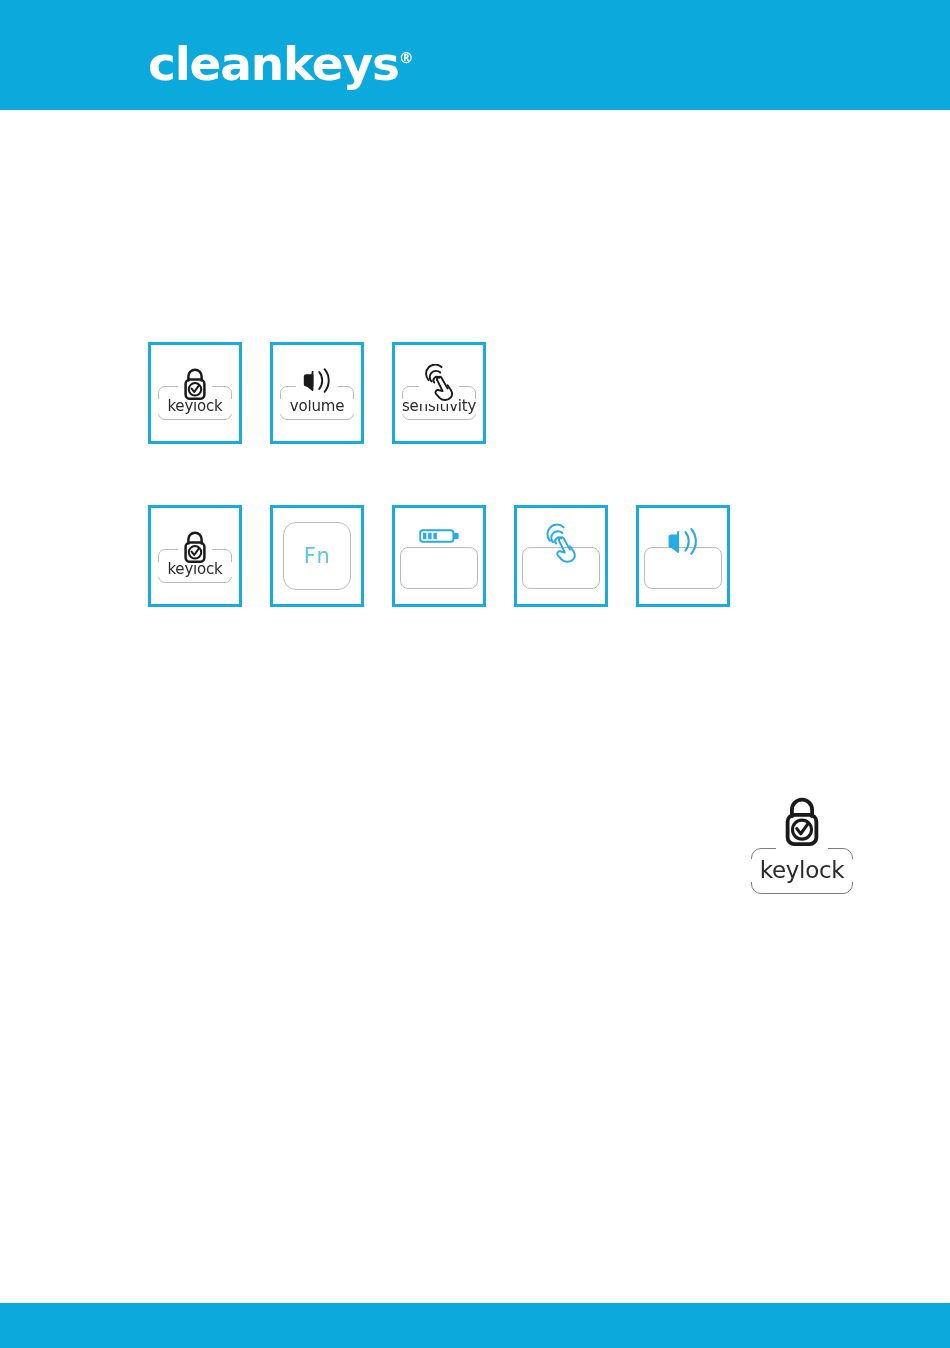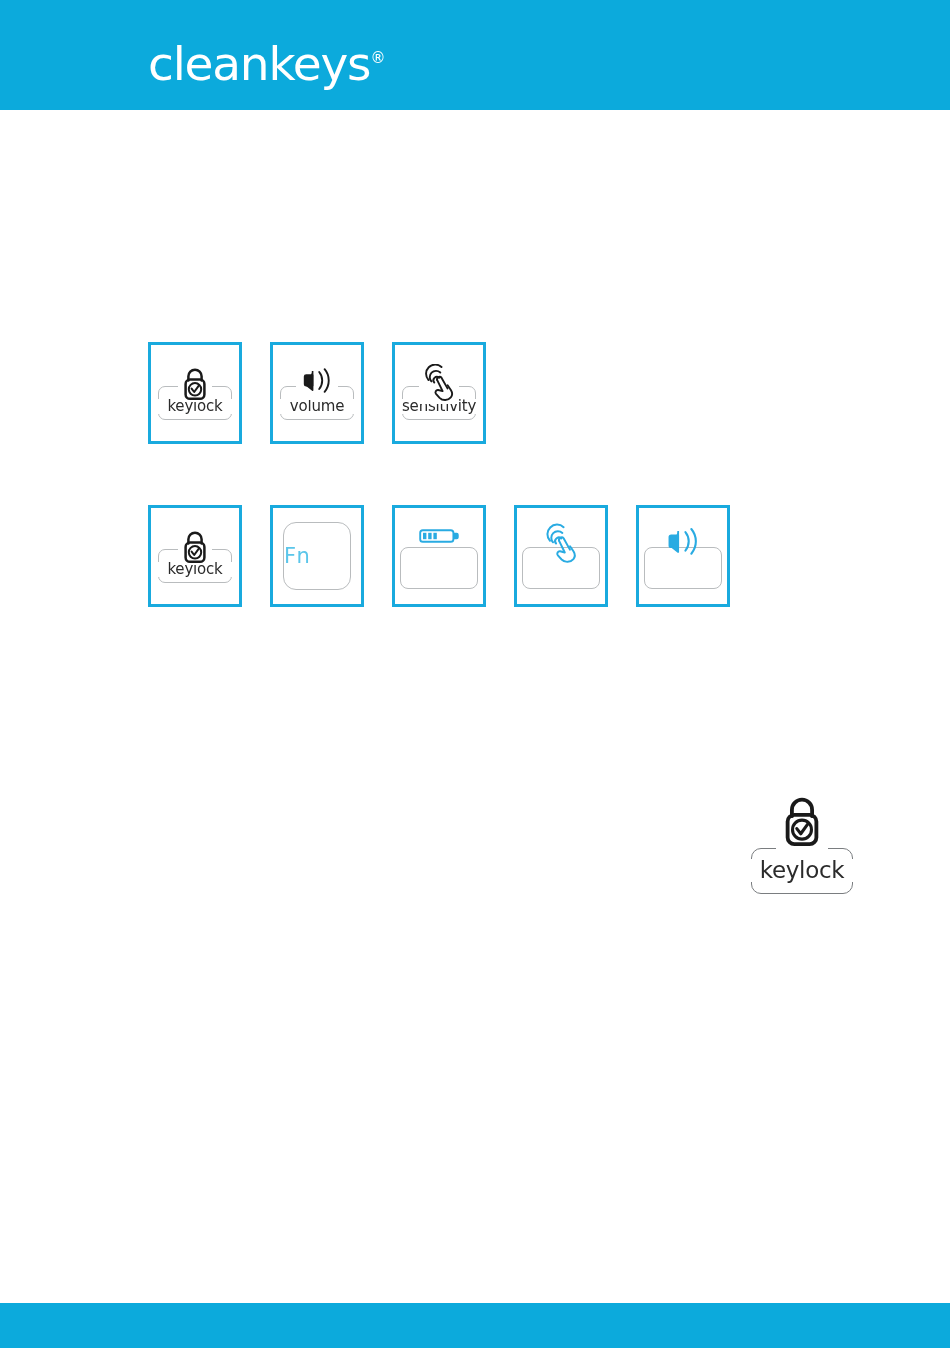--- a/index.html
+++ b/index.html
@@ -23,21 +23,21 @@
     width: 950px; height: 110px;
     background: #0CAADC;
   }
   .brand-logo {
     position: absolute;
     left: 148px;
     top: 40px;
     color: #ffffff;
     font-family: "DejaVu Sans", sans-serif;
     font-size: 47px;
-    font-weight: 400;
+    font-weight: 700;
     letter-spacing: -1.2px;
     line-height: 1;
     white-space: nowrap;
   }
   .brand-logo .reg {
     font-size: 15px;
     vertical-align: super;
     letter-spacing: 0;
   }
   .footer-banner {
@@ -113,20 +113,21 @@
   
   .keycap-blank-sq {
     width: 68px;
     height: 68px;
     box-sizing: border-box;
     border: 1.3px solid #b9bcbe;
     border-radius: 13px;
     background: #ffffff;
     display: flex;
     align-items: center;
+    justify-content: center;
   }
   .fn-text {
     font-family: "DejaVu Sans", sans-serif;
     font-size: 21px;
     color: #5BC6EA;
     letter-spacing: 0.5px;
   }
   .keycap-over {
     position: relative;
     width: 78px;

